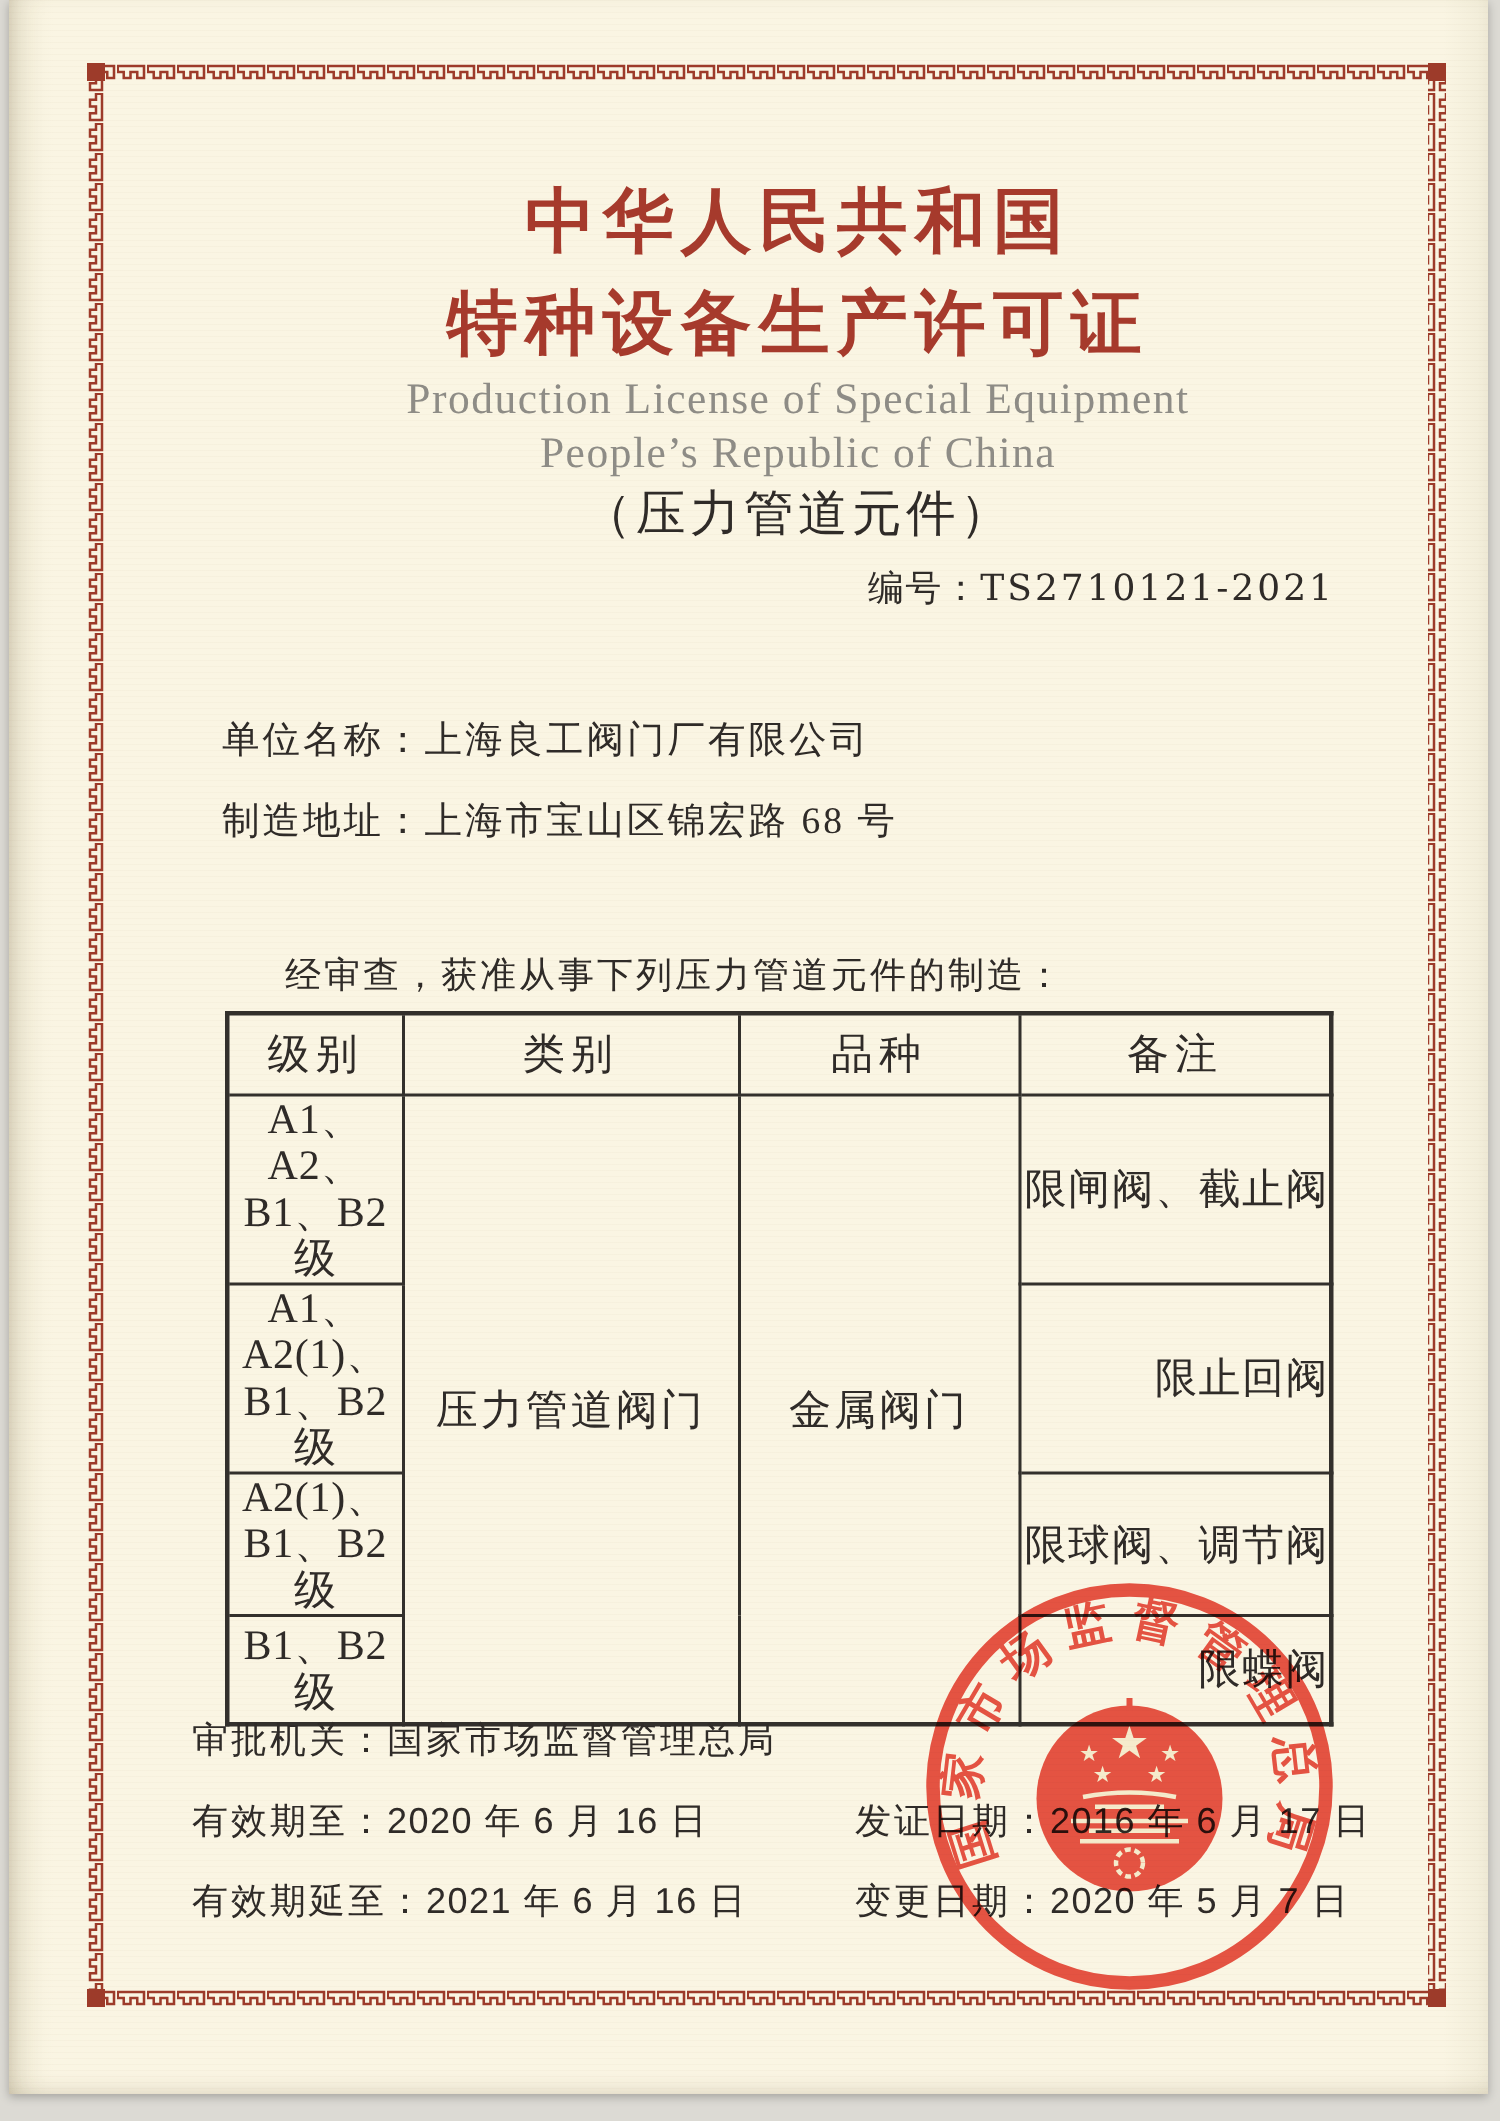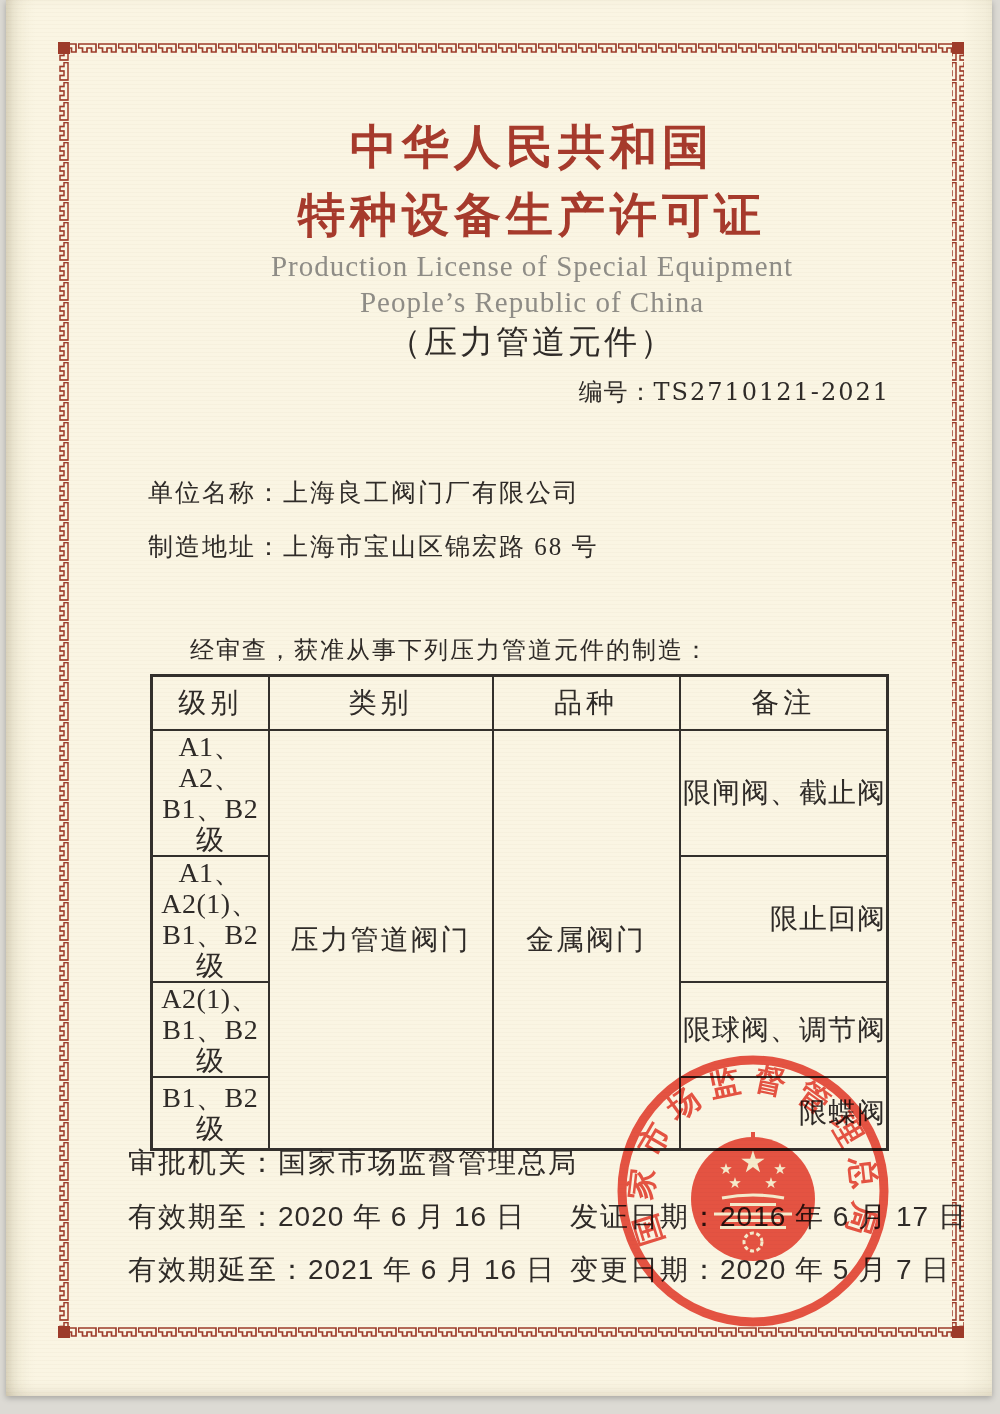--- a/index.html
+++ b/index.html
@@ -19,21 +19,21 @@
   .frame{position:absolute;left:52px;top:42px;}
   .cline{position:absolute;left:66px;width:920px;text-align:center;white-space:nowrap;}
   .t-cn{font-size:47px;font-weight:bold;color:#a63a2c;letter-spacing:5px;}
   .t-en{font-size:29px;color:#8e8c86;letter-spacing:1px;}
   .t-sub{font-size:33px;color:#2f2b28;letter-spacing:3px;font-weight:500;}
   .lic{position:absolute;right:102px;top:376px;font-size:24px;letter-spacing:1px;text-align:right;}
   .lic .val{font-family:"DejaVu Serif", serif;letter-spacing:2px;}
   .fieldline{position:absolute;font-size:25px;letter-spacing:2px;white-space:nowrap;}
   .fieldline .val{letter-spacing:2px;}
   .intro{position:absolute;left:184px;top:634px;font-size:24px;letter-spacing:2px;}
-  .foot{font-size:28px;}
+  .foot{font-size:24px;}
   .foot .val{font-family:"Liberation Sans", sans-serif;letter-spacing:1px;}
   table.approval{
     position:absolute;left:144px;top:674px;border-collapse:collapse;table-layout:fixed;
     font-size:28px;color:#2f2b28;
   }
   table.approval th, table.approval td{
     border:2px solid #33302c;padding:0;font-weight:normal;vertical-align:middle;
   }
   table.approval{border:3px solid #33302c;}
   th.hcell{height:52px;text-align:center;letter-spacing:4px;}

